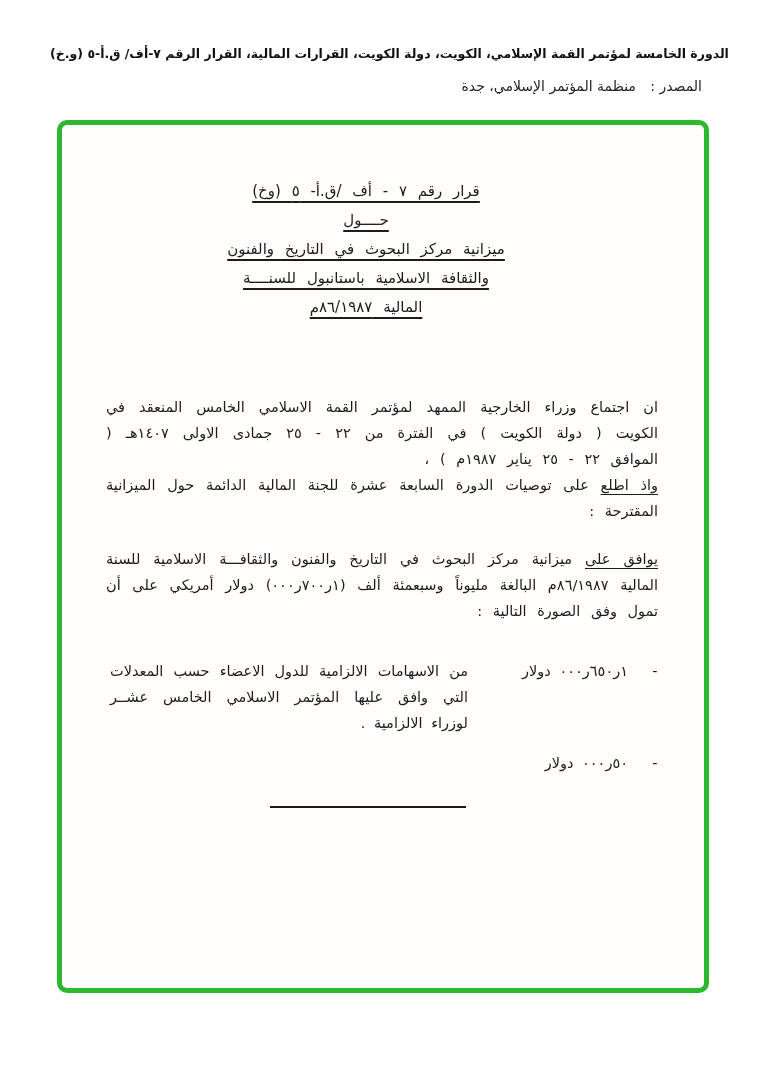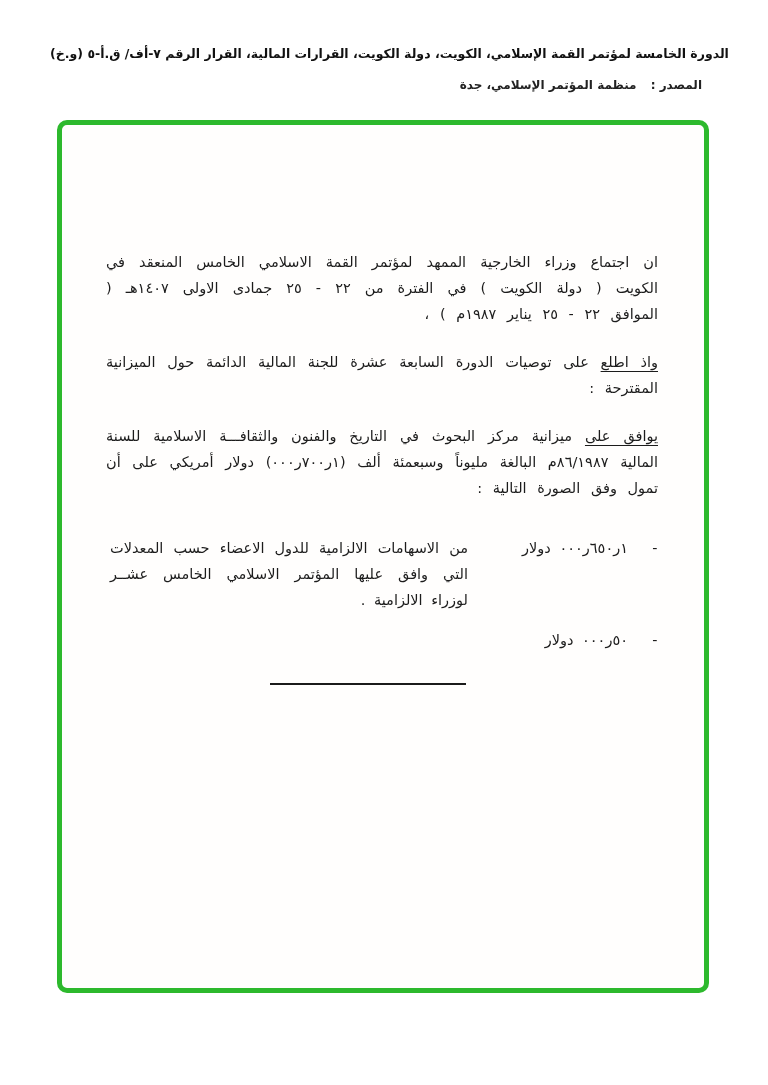--- a/index.html
+++ b/index.html
@@ -25,22 +25,22 @@
     font-weight: bold;
     white-space: nowrap;
     color: #111;
     padding-left: 11px;
   }
   .source {
     position: absolute;
     top: 78px;
     right: 66px;
     direction: rtl;
-    font-size: 12px;
-    font-weight: bold;
+    font-size: 14px;
+    font-weight: normal;
     color: #222;
   }
   .source .source-value { margin-right: 10px; }
 
   
   .doc-frame {
     position: absolute;
     left: 57px;
     top: 120px;
     width: 652px;
@@ -83,21 +83,21 @@
     word-spacing: 6px;
     letter-spacing: 0.4px;
   }
   .para .lead {
     text-decoration: underline;
     text-underline-offset: 4px;
     text-decoration-thickness: 1.2px;
   }
   .p-preamble { margin-top: 72px; }
   .p-examined { margin-top: 26px; }
-  .p-noted    { margin-top: 22px; }
+  .p-noted    { }
   .p-approves { margin-top: 22px; }
 
   
   .funding-list { margin-top: 34px; }
   .funding-item {
     display: flex;
     margin-top: 14px;
     word-spacing: 4px;
     letter-spacing: 0.4px;
     line-height: 26px;
@@ -123,20 +123,27 @@
   <div class="citation">الدورة الخامسة لمؤتمر القمة الإسلامي، الكويت، دولة الكويت، القرارات المالية، القرار الرقم ٧-أف/ ق.أ-٥ (و.خ)</div>
 
   <div class="source">
     <span>المصدر :</span>
     <span class="source-value">منظمة المؤتمر الإسلامي، جدة</span>
   </div>
 
   <div class="doc-frame" style="border-color: rgb(45, 185, 45);">
     <div class="doc-body">
 
+      <div class="title-block">
+        <div class="title-line">قرار رقم ٧ - أف /ق.أ- ٥ (وخ)</div>
+        <div class="title-line">حــــول</div>
+        <div class="title-line">ميزانية مركز البحوث في التاريخ والفنون</div>
+        <div class="title-line">والثقافة الاسلامية باستانبول للسنــــة</div>
+        <div class="title-line">المالية ٨٦/١٩٨٧م</div>
+      </div>
 
       <p class="para p-preamble">
         <span class="lead"></span><span>ان اجتماع وزراء الخارجية الممهد لمؤتمر القمة الاسلامي الخامس المنعقد في الكويت ( دولة الكويت ) في الفترة من ٢٢ - ٢٥ جمادى الاولى ١٤٠٧هـ ( الموافق ٢٢ - ٢٥ يناير ١٩٨٧م ) ،</span>
       </p>
 
 
       <p class="para p-noted">
         <span class="lead">واذ اطلع</span><span> على توصيات الدورة السابعة عشرة للجنة المالية الدائمة حول الميزانية المقترحة :</span>
       </p>
 

